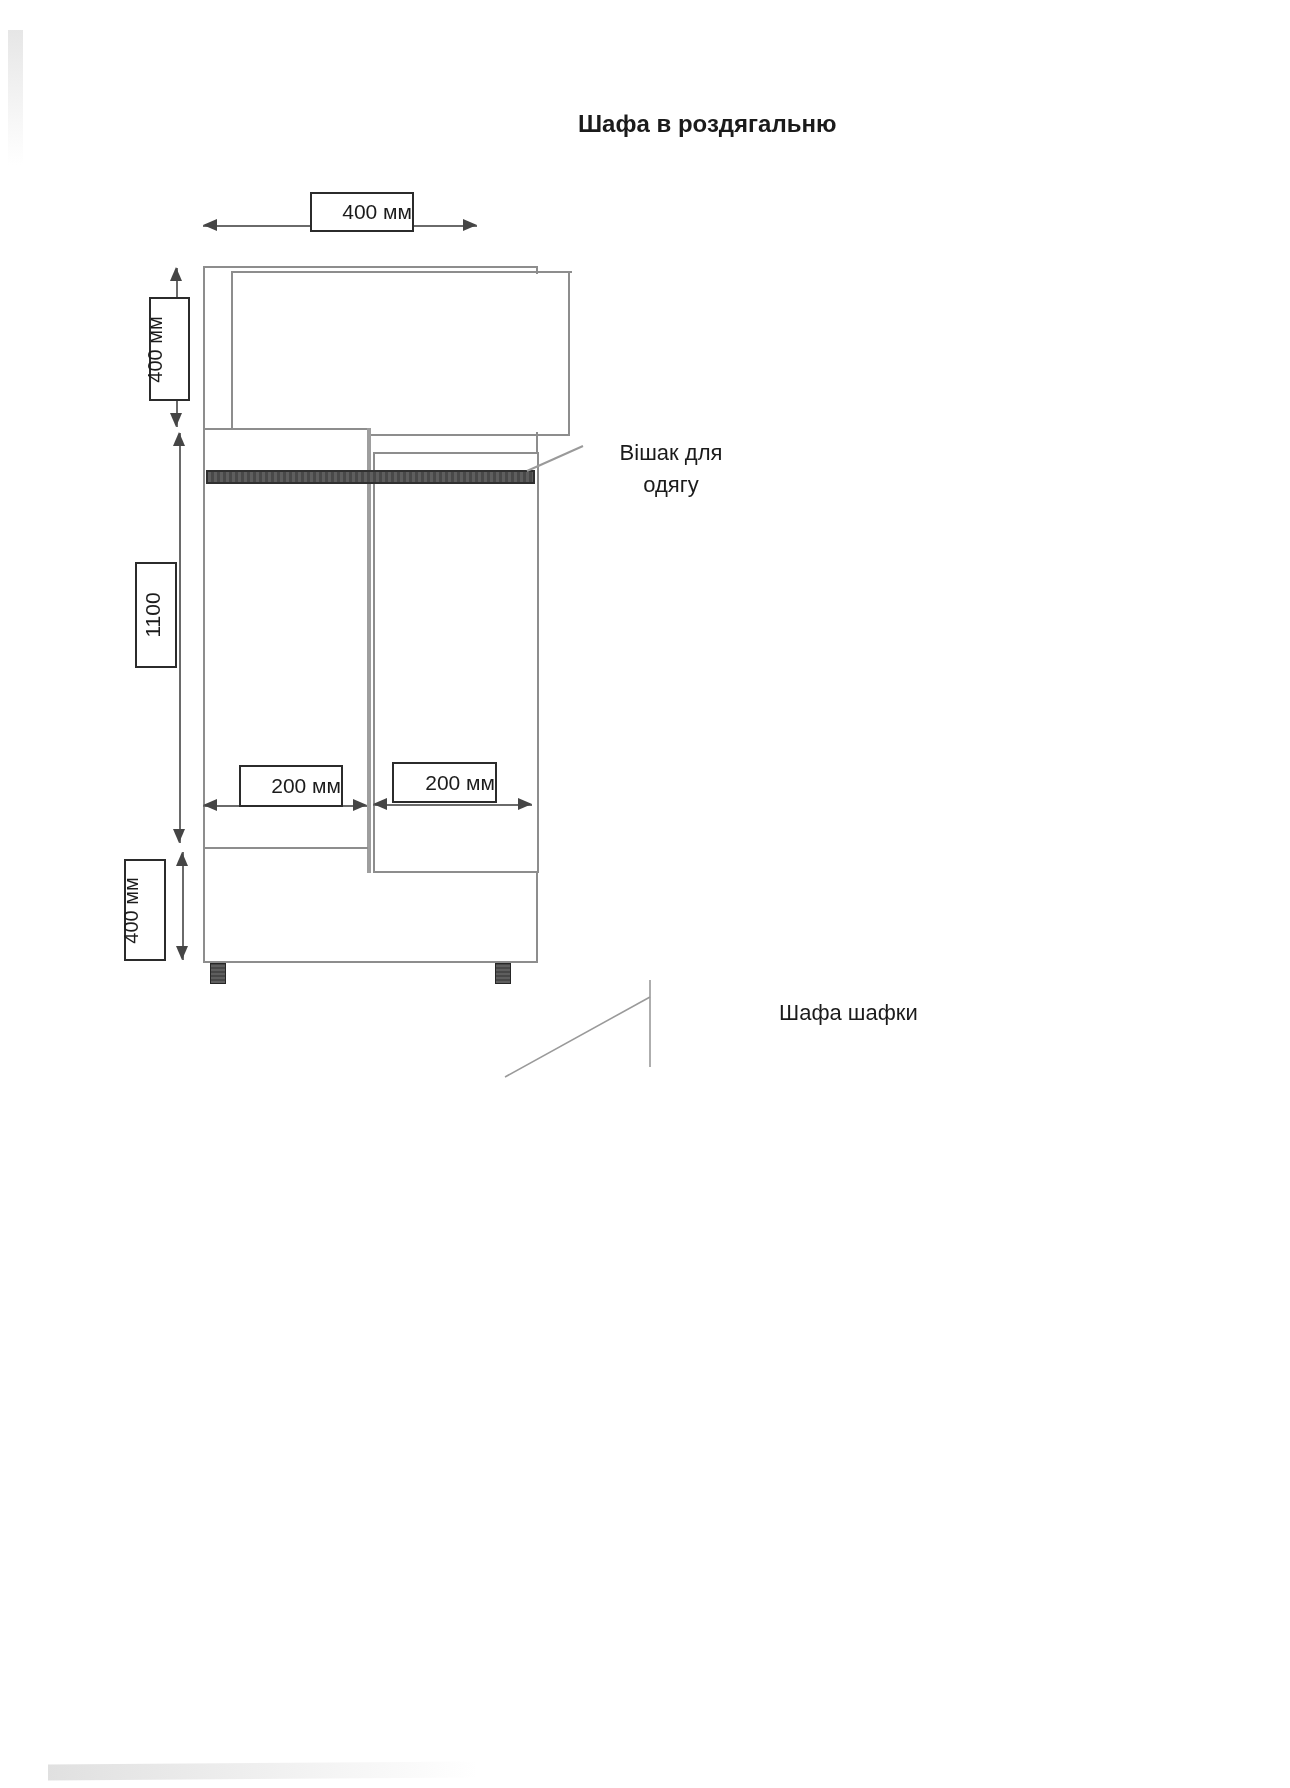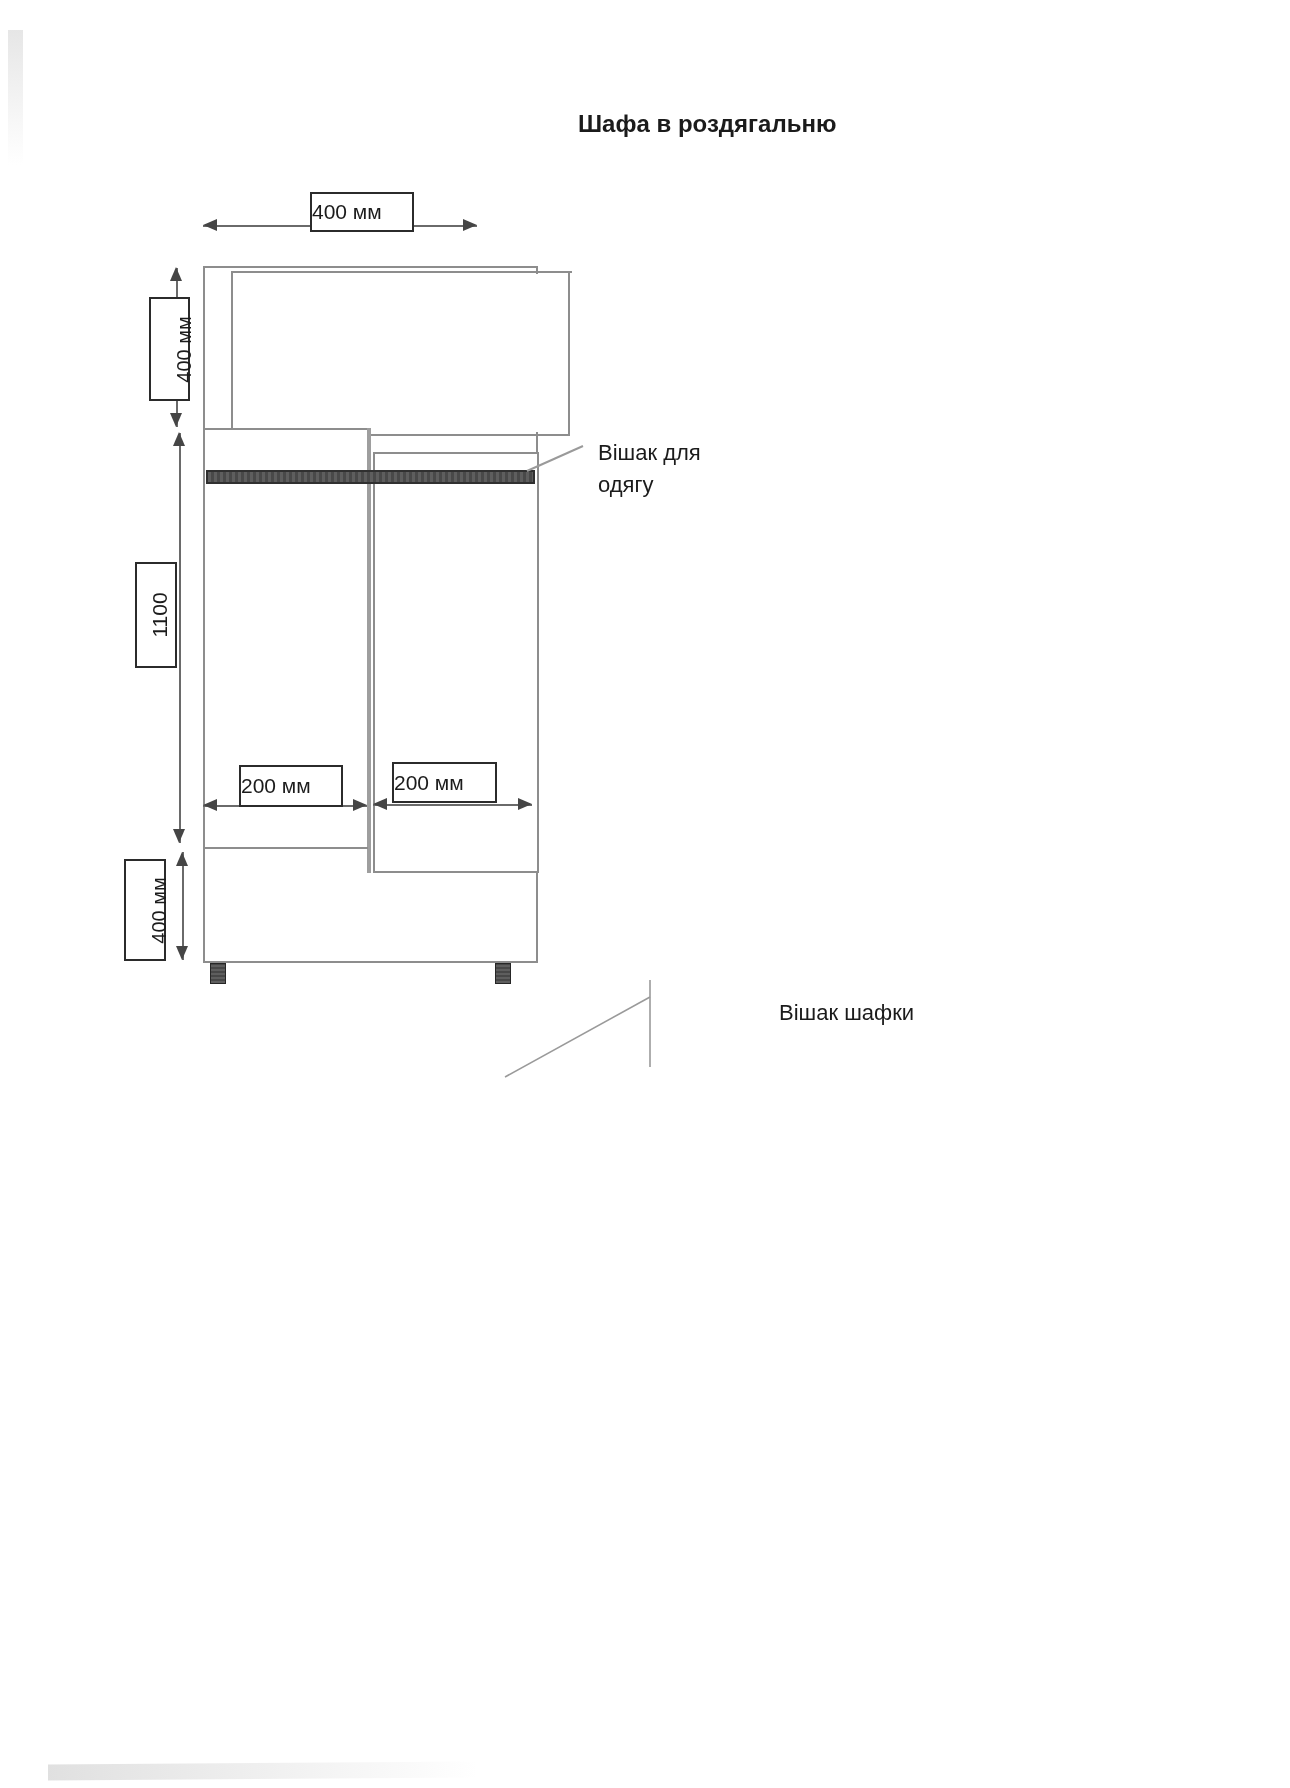--- a/index.html
+++ b/index.html
@@ -9,41 +9,41 @@
   *{margin:0;padding:0;box-sizing:border-box}
   body{background:#fff;font-family:"Liberation Sans",sans-serif;color:var(--text)}
   .page{position:relative;width:1074px;height:1788px;background:var(--paper);overflow:hidden}
   .seg{position:absolute;background:var(--cabinet-line)}
   .dimseg{position:absolute;background:var(--dim-line)}
 
   .outline{position:absolute;border:2px solid var(--cabinet-line);background:transparent}
   .whitefill{position:absolute;background:var(--paper)}
 
   .label-box{position:absolute;background:var(--paper);border:2px solid var(--box-border);
-    display:flex;align-items:center;justify-content:flex-start;font-size:21px;color:var(--text);
+    display:flex;align-items:center;justify-content:flex-end;font-size:21px;color:var(--text);
     white-space:nowrap;z-index:30}
   .label-box.vert span{transform:rotate(-90deg);white-space:nowrap}
 
   .ah{position:absolute;width:0;height:0;z-index:25}
   .ah-left{border-top:6px solid transparent;border-bottom:6px solid transparent;border-right:14px solid var(--arrow)}
   .ah-right{border-top:6px solid transparent;border-bottom:6px solid transparent;border-left:14px solid var(--arrow)}
   .ah-up{border-left:6px solid transparent;border-right:6px solid transparent;border-bottom:14px solid var(--arrow)}
   .ah-down{border-left:6px solid transparent;border-right:6px solid transparent;border-top:14px solid var(--arrow)}
 
   .title{position:absolute;left:578px;top:110px;font-size:24px;font-weight:bold;white-space:nowrap;z-index:40}
 
   .hanger-bar{position:absolute;left:206px;top:470px;width:329px;height:14px;z-index:20;
     background:repeating-linear-gradient(90deg,#5e5e5e 0 3px,#494949 3px 6px);
     border:2px solid #303030}
   .leg{position:absolute;width:16px;height:21px;z-index:20;
     background:repeating-linear-gradient(0deg,#5e5e5e 0 2px,#474747 2px 4px);
     border:1px solid #262626}
 
   .note{position:absolute;font-size:22px;color:var(--text);z-index:40}
-  .note .line{display:block;text-align:left}
+  .note .line{display:block;text-align:center}
 
   svg.leaders{position:absolute;left:0;top:0;z-index:35;pointer-events:none}
 
   .artifact-left{position:absolute;left:8px;top:30px;width:15px;height:135px;
     background:linear-gradient(180deg,#d9d9d9,rgba(217,217,217,0));opacity:.65}
   .artifact-bottom{position:absolute;left:48px;top:1763px;width:430px;height:16px;
     background:linear-gradient(90deg,#c7c7c7,rgba(199,199,199,0));opacity:.55;transform:skewY(-0.4deg)}
 </style>
 </head>
 <body>
@@ -119,15 +119,15 @@
   <svg class="leaders" width="1290" height="1788" viewBox="0 0 1290 1788">
     <line x1="527" y1="471" x2="583" y2="446" stroke="var(--leader)" stroke-width="2"></line>
     <line x1="650" y1="980" x2="650" y2="1067" stroke="var(--leader)" stroke-width="1.6"></line>
     <line x1="505" y1="1077" x2="650" y2="997" stroke="var(--leader)" stroke-width="1.6"></line>
   </svg>
 
   <div class="note" style="left:598px;top:440px;width:146px">
     <span class="line">Вішак для</span>
     <span class="line" style="margin-top:6px">одягу</span>
   </div>
-  <div class="note" style="left:779px;top:1000px;white-space:nowrap">Вішак шафки</div>
+  <div class="note" style="left:779px;top:1000px;white-space:nowrap">Шафа шафки</div>
 
 </div>
 
 </body></html>

